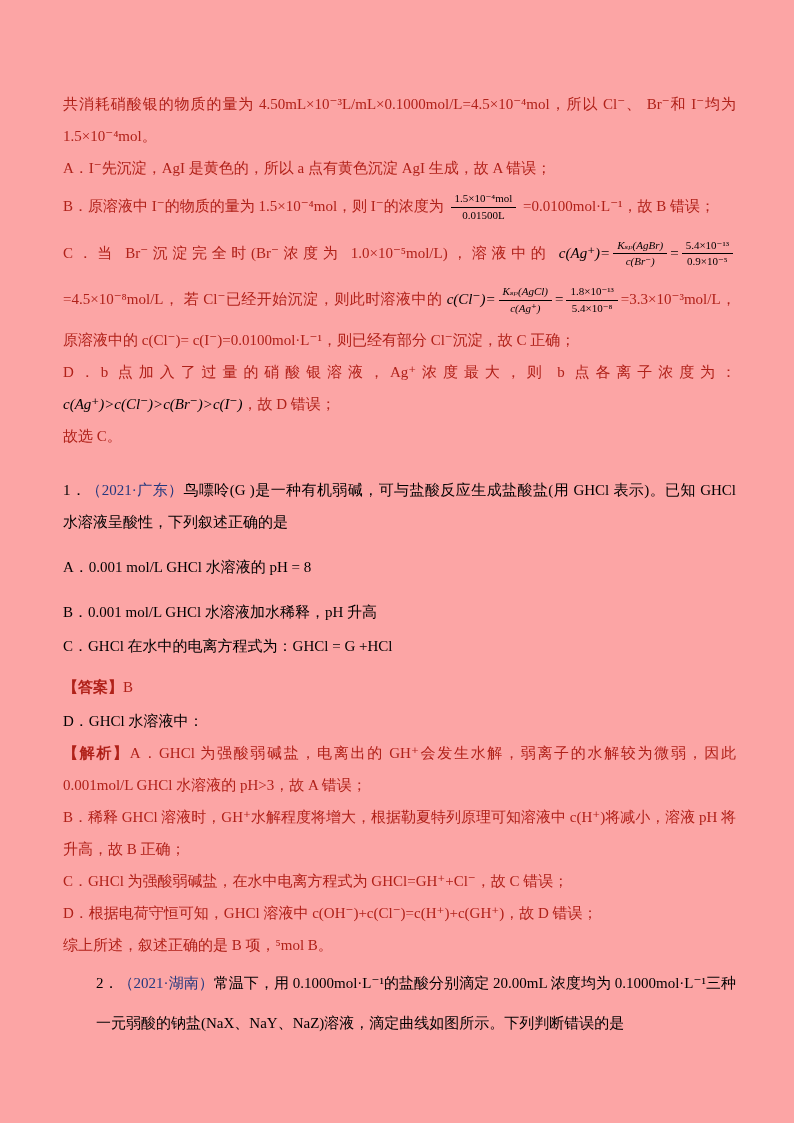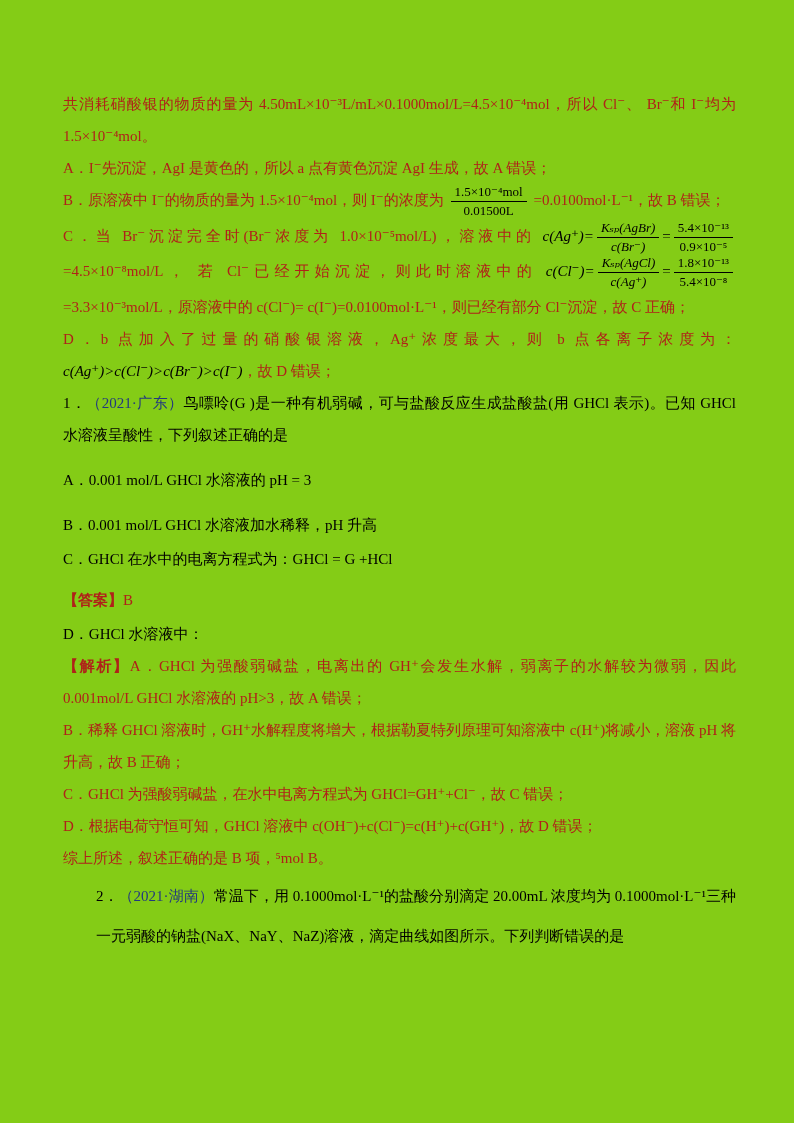--- a/index.html
+++ b/index.html
@@ -1,19 +1,19 @@
 <!DOCTYPE html>
 <html><head>
 <meta charset="utf-8">
 <style>
   html,body{margin:0;padding:0;background:#ffffff;}
   .page{
     position:relative;
     width:794px;height:1123px;
-    background:#84cc16;
+    background:#fca5a5;
     box-sizing:border-box;
     padding:88px 58px 0 63px;
     font-family:"Liberation Serif","DejaVu Serif",serif;
     color:#000000;
     overflow:hidden;
   }
   .t{
     font-size:15px;
     line-height:32px;
     margin:0;
@@ -24,29 +24,29 @@
   .navy{color:#23387f;}
   .bk{color:#000000;}
   .bold{font-weight:bold;}
   .it{font-style:italic;}
   .math{color:#000000;font-family:"Liberation Serif","DejaVu Serif",serif;}
   .frac{
     display:inline-block;
     vertical-align:middle;
     text-align:center;
     color:#000000;
-    font-size:13px;
+    font-size:11px;
     line-height:1.25;
-    margin:0 3px;
+    margin:8px 3px;
     font-style:normal;
   }
   .frac .num{display:block;border-bottom:1px solid #000;padding:0 4px 1px;}
   .frac .den{display:block;padding:1px 4px 0;}
   .mt-opt{margin-top:13px;}
-  .mt-q{}
+  .mt-q{margin-top:22px;}
   .mt-ans{margin-top:9px;}
   .mt-sm{margin-top:2px;}
   .q2line{line-height:40px;margin-left:33px;}
 </style>
 </head>
 <body>
 
 <div class="page">
 
   <p class="t red"><span>共消耗硝酸银的物质的量为 4.50mL×10⁻³L/mL×0.1000mol/L=4.5×10⁻⁴mol，所以 Cl⁻、 Br⁻和 I⁻均为 1.5×10⁻⁴mol。</span></p>
@@ -62,26 +62,27 @@
   <p class="t red">
     <span>C．当 Br⁻沉淀完全时(Br⁻浓度为 1.0×10⁻⁵mol/L)，溶液中的 </span><span class="math it">c(Ag⁺)=</span><span class="frac"><span class="num it">Kₛₚ(AgBr)</span><span class="den it">c(Br⁻)</span></span><span class="math">=</span><span class="frac"><span class="num">5.4×10⁻¹³</span><span class="den">0.9×10⁻⁵</span></span><span>=4.5×10⁻⁸mol/L，</span>
     <span>若 Cl⁻已经开始沉淀，则此时溶液中的 </span><span class="math it">c(Cl⁻)=</span><span class="frac"><span class="num it">Kₛₚ(AgCl)</span><span class="den it">c(Ag⁺)</span></span><span class="math">=</span><span class="frac"><span class="num">1.8×10⁻¹³</span><span class="den">5.4×10⁻⁸</span></span><span>=3.3×10⁻³mol/L，原溶液中的 c(Cl⁻)=</span>
     <span>c(I⁻)=0.0100mol·L⁻¹，则已经有部分 Cl⁻沉淀，故 C 正确；</span>
   </p>
 
   <p class="t red">
     <span>D．b 点加入了过量的硝酸银溶液，Ag⁺浓度最大，则 b 点各离子浓度为：</span><span class="math it">c(Ag⁺)&gt;c(Cl⁻)&gt;c(Br⁻)&gt;c(I⁻)</span><span>，故 D 错误；</span>
   </p>
 
+  <p class="t red"><span>故选 C。</span></p>
 
   <p class="t bk mt-q">
     <span>1．</span><span class="navy">（2021·广东）</span><span>鸟嘌呤(G )是一种有机弱碱，可与盐酸反应生成盐酸盐(用 GHCl 表示)。已知 GHCl 水溶液呈酸性，下列叙述正确的是</span>
   </p>
 
-  <p class="t bk mt-opt"><span>A．0.001 mol/L GHCl 水溶液的 pH = 3</span></p>
+  <p class="t bk mt-opt"><span>A．0.001 mol/L GHCl 水溶液的 pH = 8</span></p>
   <p class="t bk mt-opt"><span>B．0.001 mol/L GHCl 水溶液加水稀释，pH 升高</span></p>
   <p class="t bk mt-sm"><span>C．GHCl 在水中的电离方程式为：GHCl = G +HCl</span></p>
   <p class="t red mt-ans">
     <span class="bold">【答案】</span><span>B</span>
   </p>
 
   <p class="t bk mt-sm"><span>D．GHCl 水溶液中：</span></p>
 
   <p class="t red">
     <span class="bold">【解析】</span><span>A．GHCl 为强酸弱碱盐，电离出的 GH⁺会发生水解，弱离子的水解较为微弱，因此 0.001mol/L GHCl 水溶液的 pH&gt;3，故 A 错误；</span>

